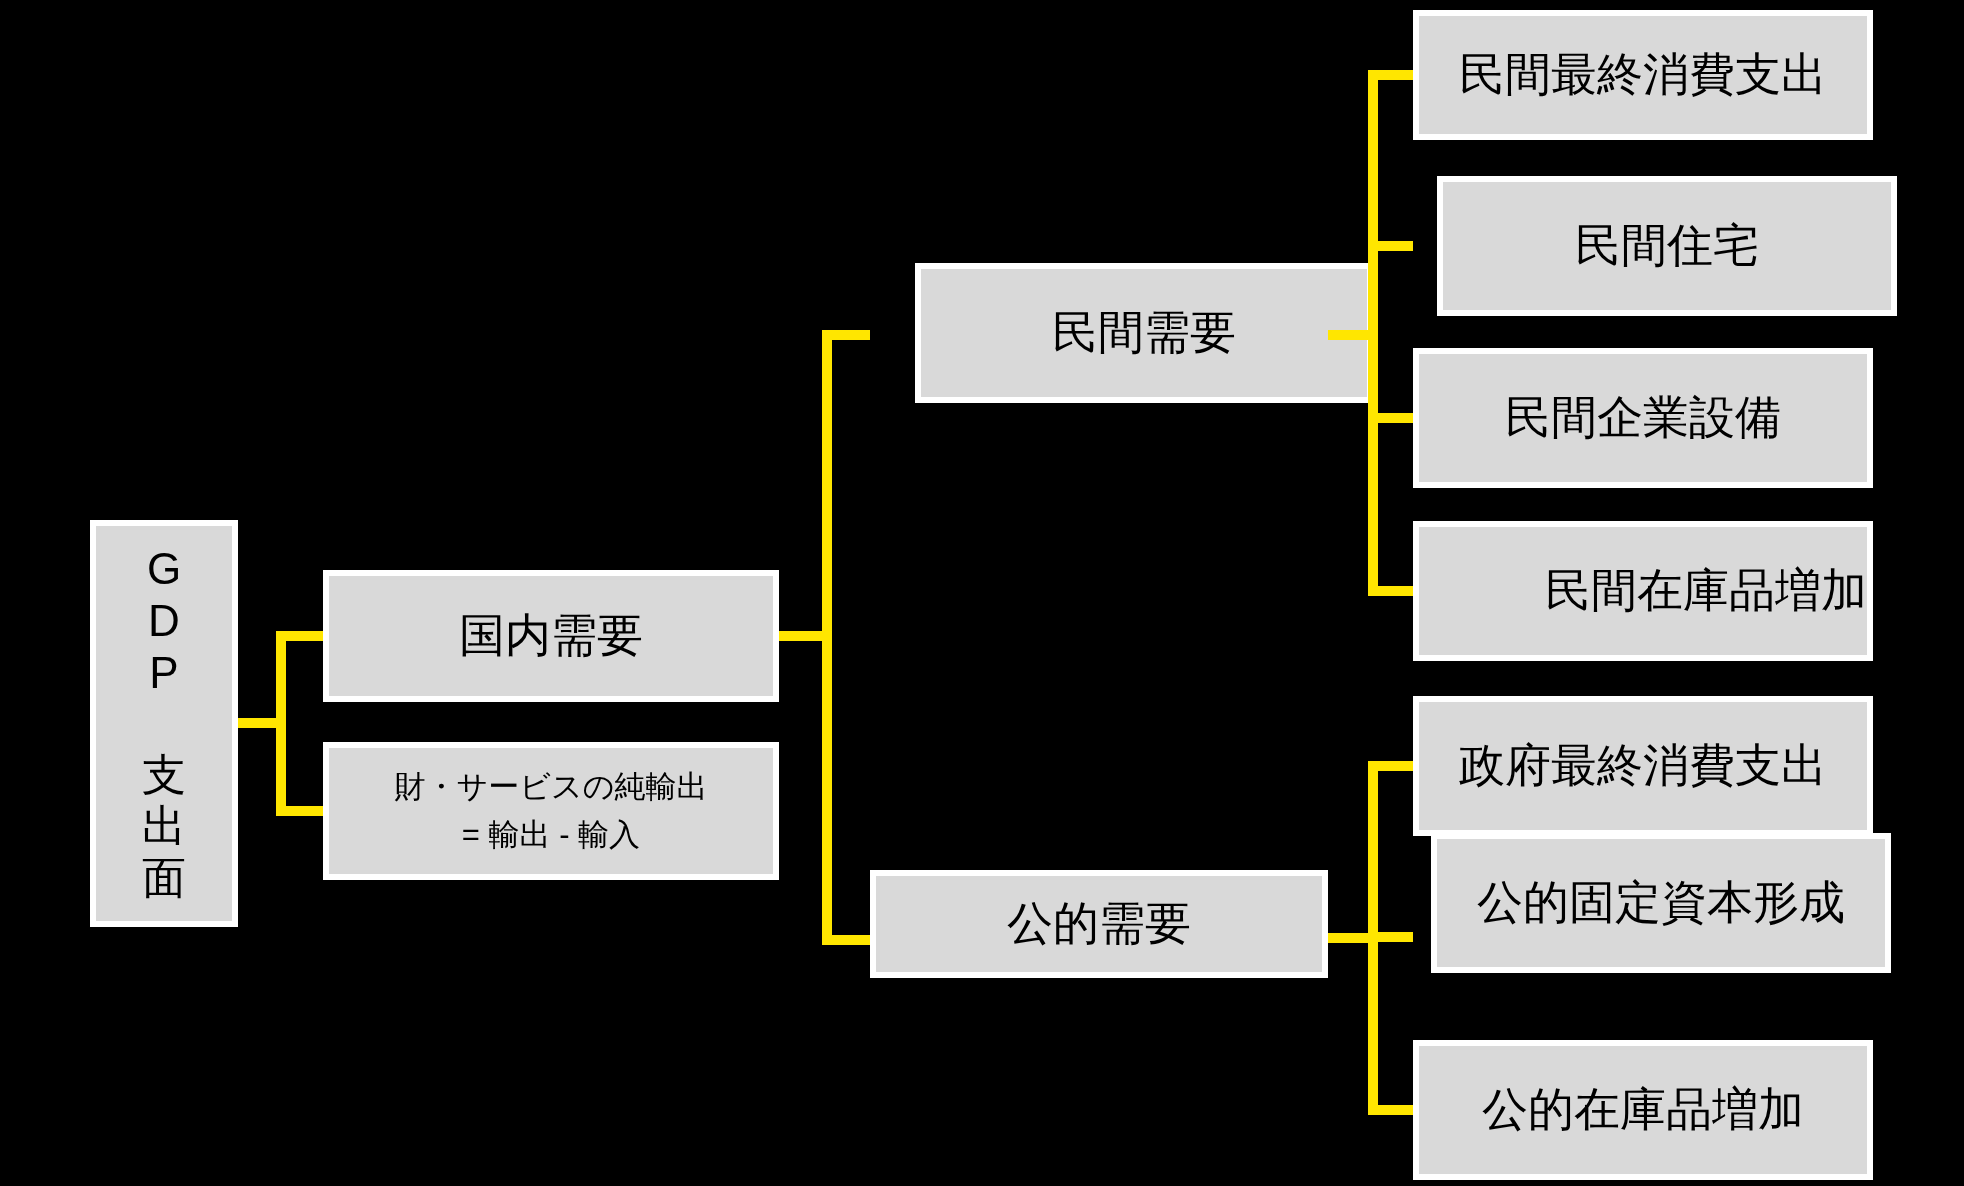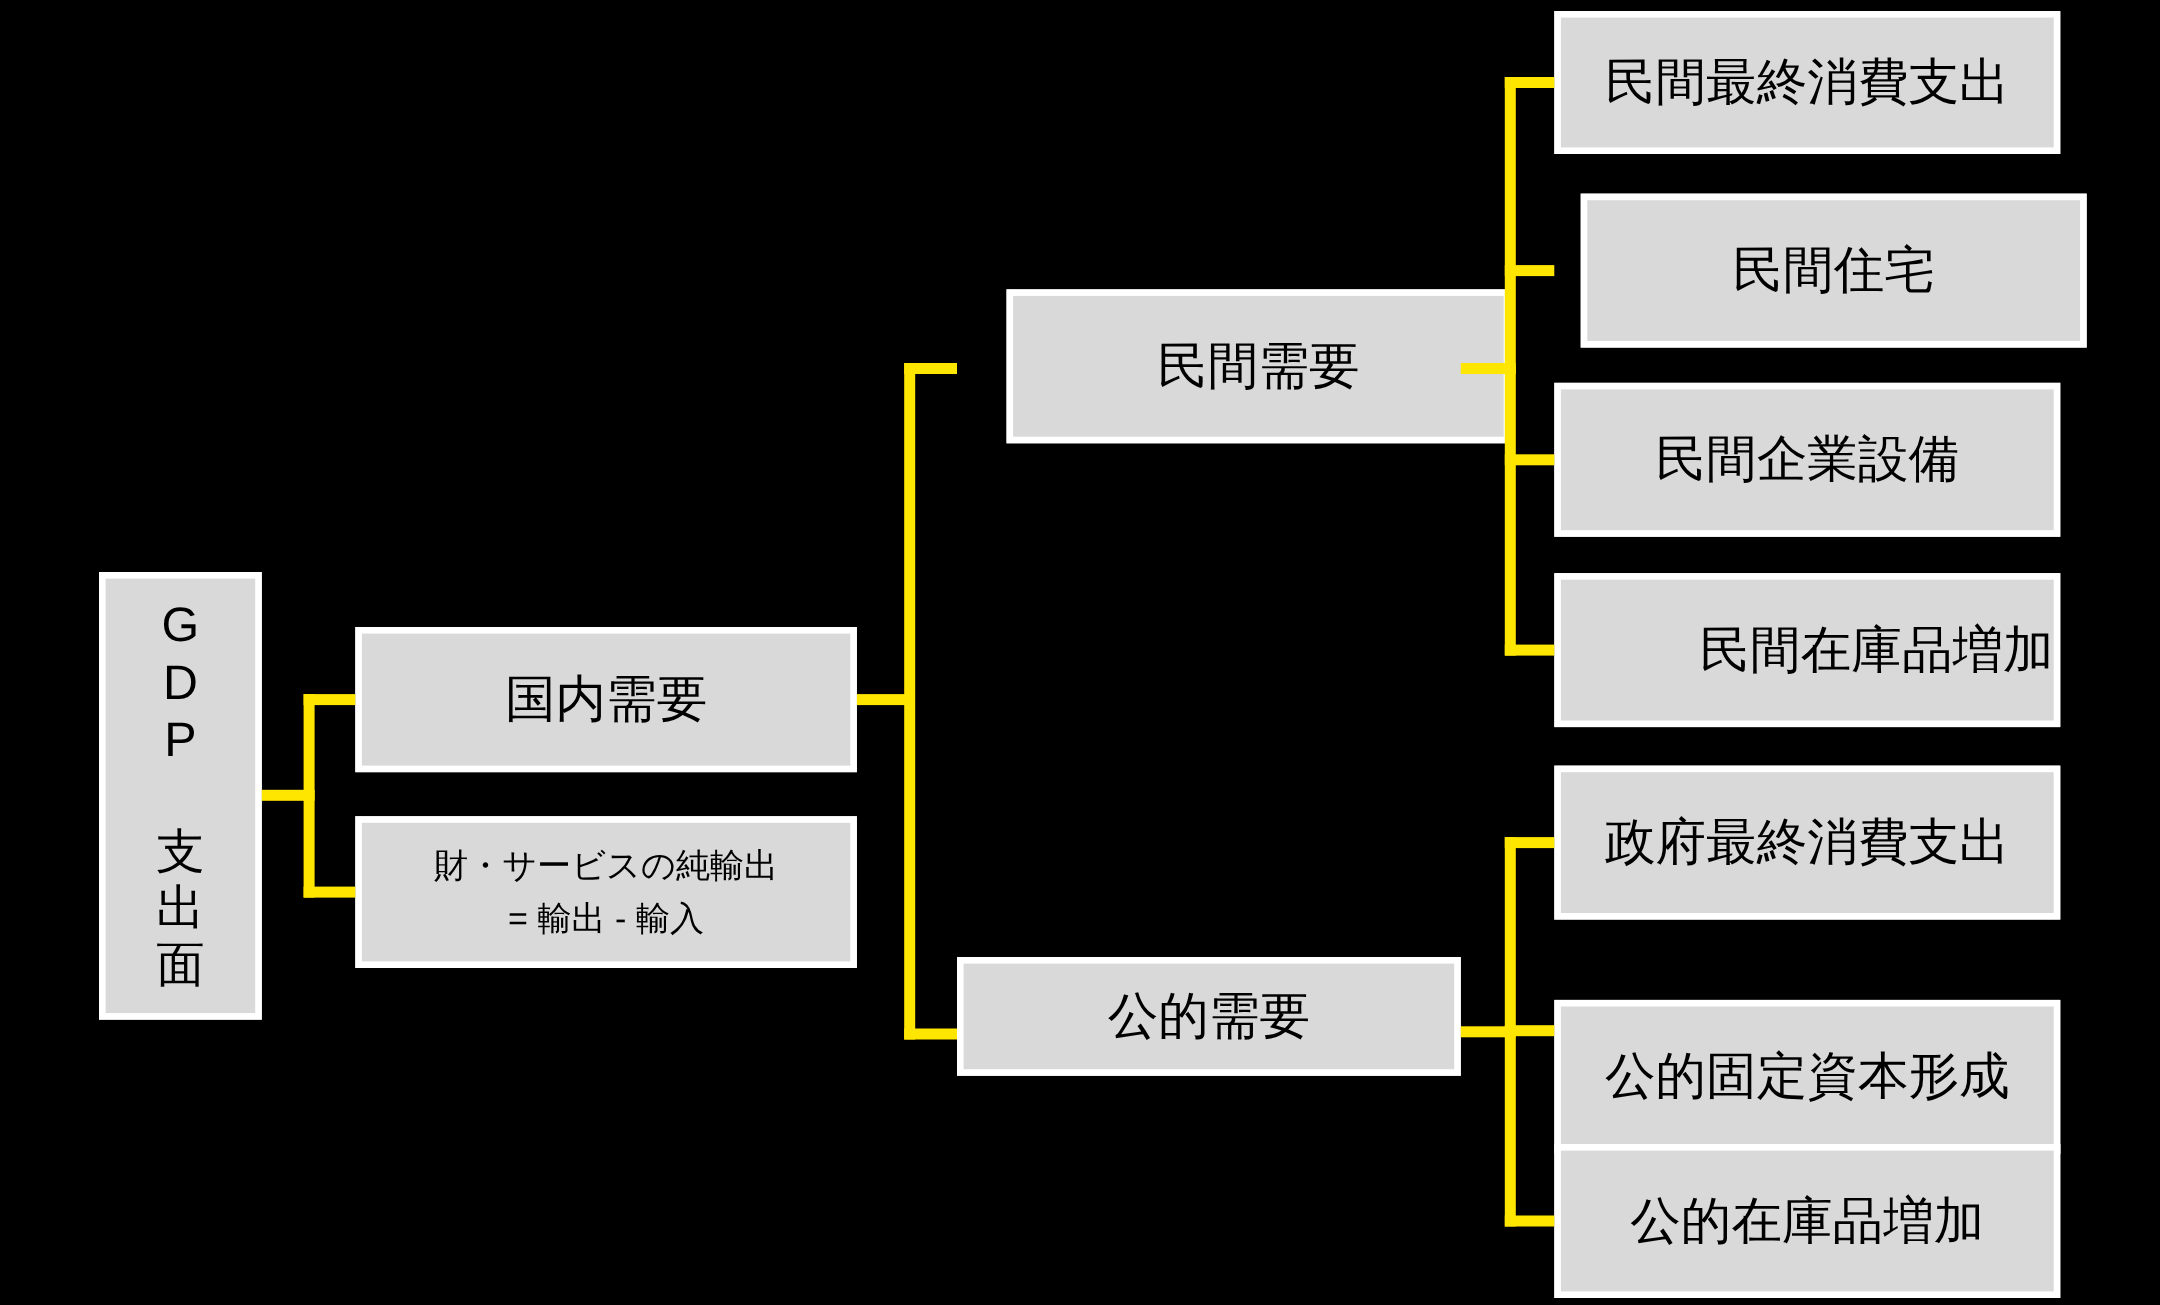--- a/index.html
+++ b/index.html
@@ -39,21 +39,21 @@
   #box-private{left:915px;top:263px;width:458px;height:140px;}
   #box-public{left:870px;top:870px;width:458px;height:108px;}
 
   
   .right-box{left:1413px;width:460px;height:140px;}
   #rb1{top:10px;height:130px;font-family:Liberation Serif, serif;}
   #rb2{top:176px;margin-left:24px;}
   #rb3{top:348px;}
   #rb4{top:521px;justify-content:flex-end;}
   #rb5{top:696px;}
-  #rb6{top:909px;}
+  #rb6{top:833px;margin-left:18px;}
   #rb7{top:1040px;}
 
   
   #s-gdp      {left:238px;top:718px;width:48px;height:10px;}
   #s-l0       {left:276px;top:631px;width:10px;height:185px;}
   #s-l0-dom   {left:276px;top:631px;width:47px;height:10px;}
   #s-l0-net   {left:276px;top:806px;width:47px;height:10px;}
 
   
   #s-dom-l1   {left:779px;top:631px;width:49px;height:10px;}

